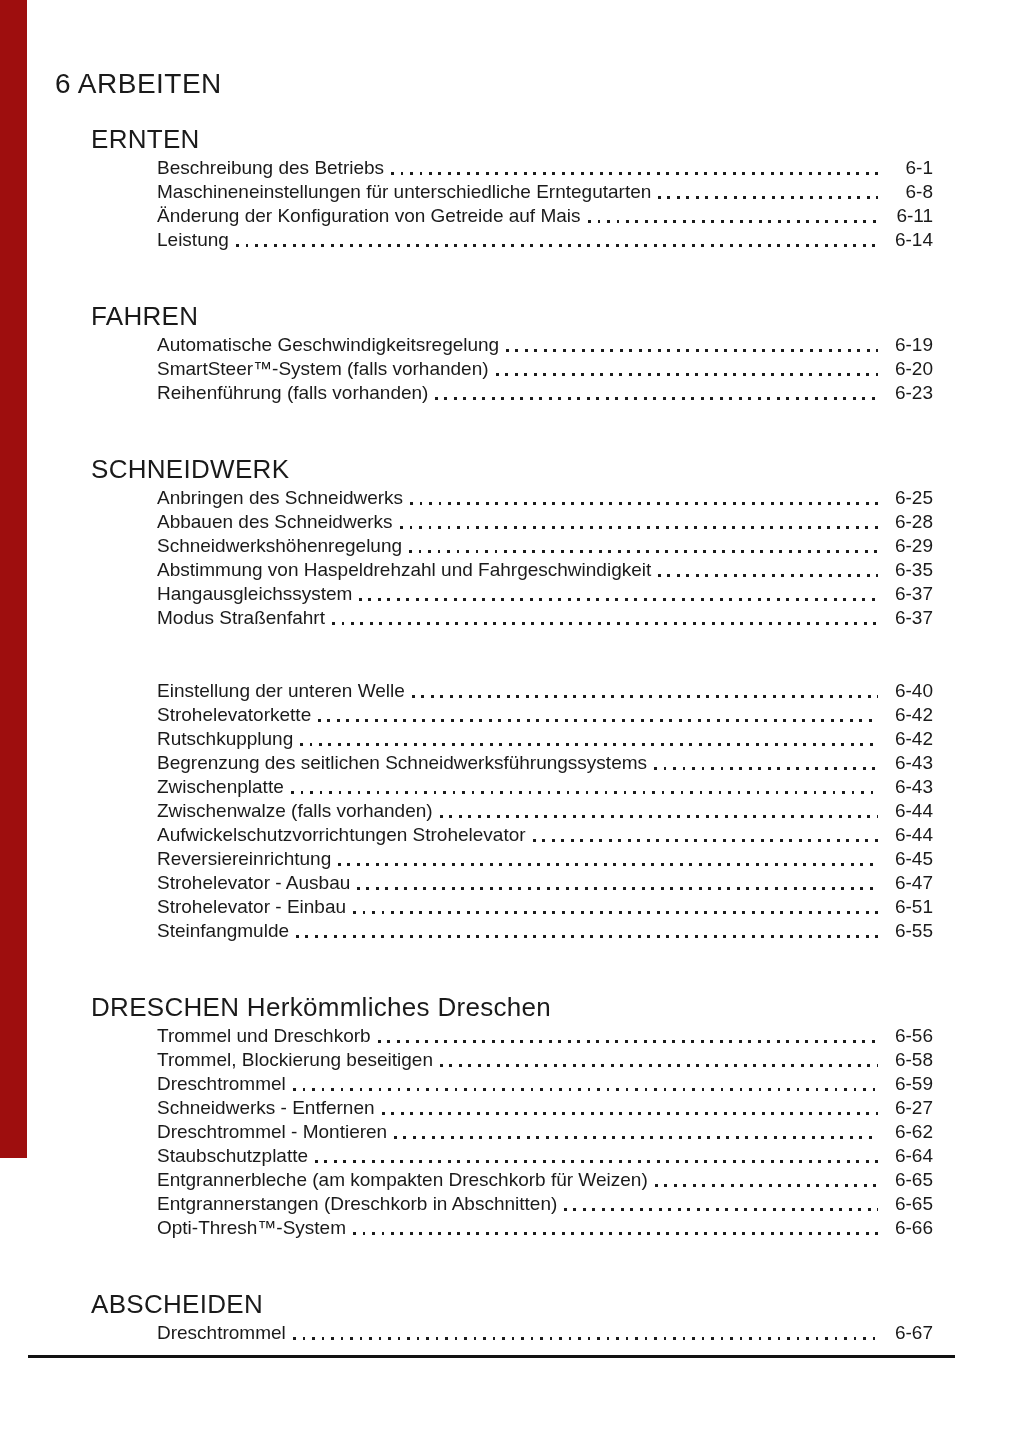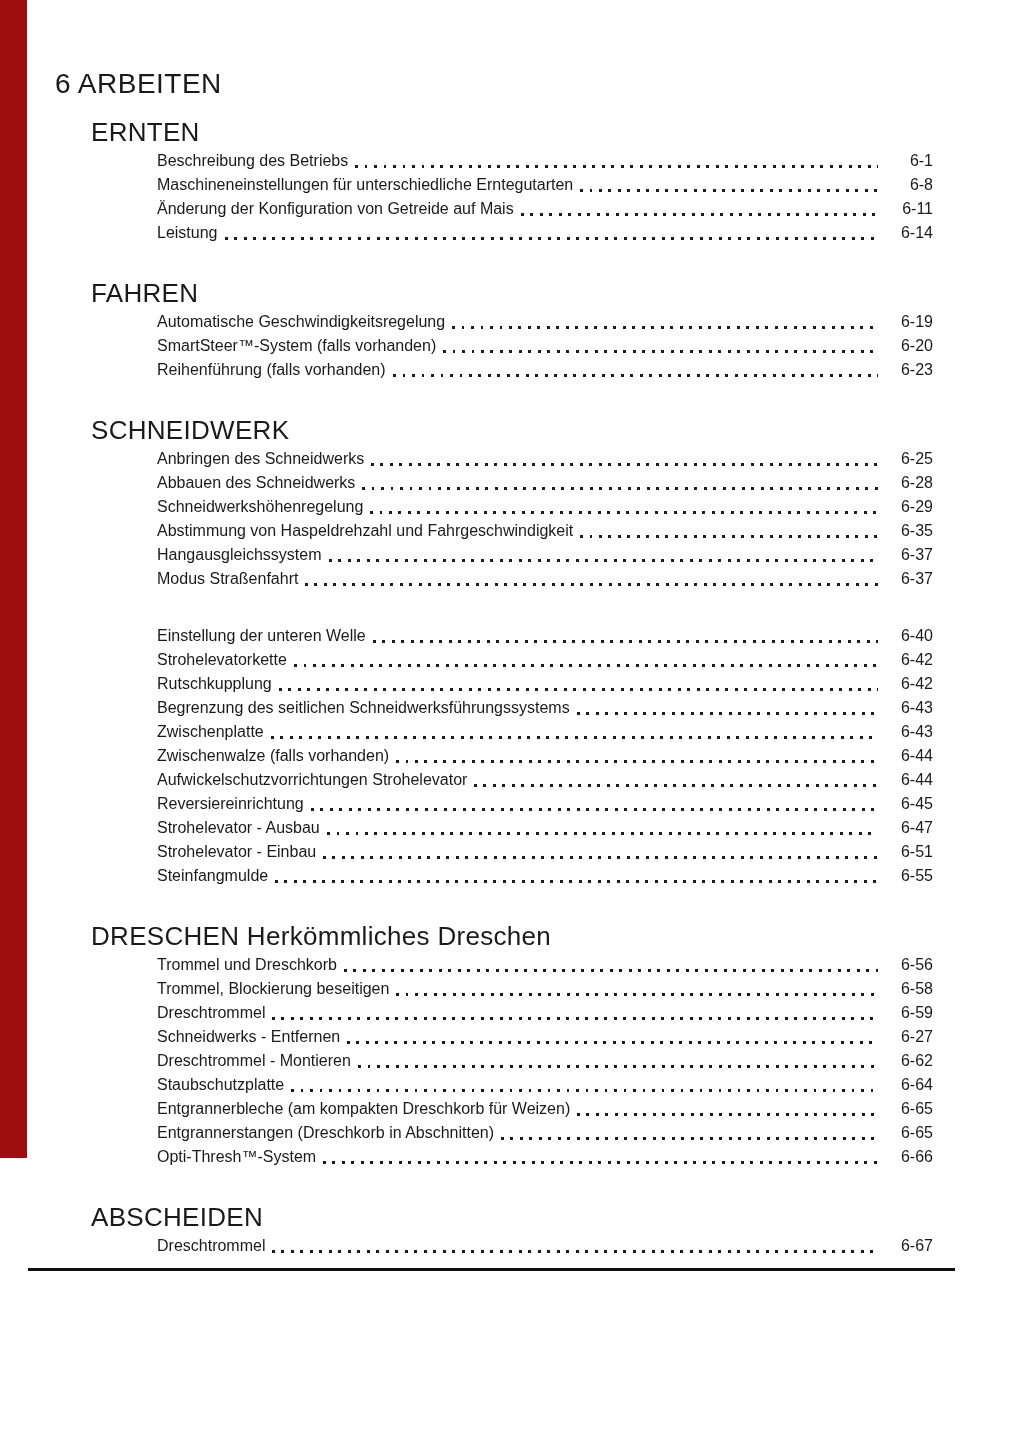--- a/index.html
+++ b/index.html
@@ -21,38 +21,38 @@
     box-sizing: border-box;
   }
   h1.chapter {
     font-size: 28px;
     font-weight: 400;
     margin: 0;
     line-height: 32px;
     letter-spacing: 0.5px;
     white-space: pre;
   }
-  section.toc-section { margin-top: 33px; }
-  section.toc-section:first-child { margin-top: 17px; }
+  section.toc-section { margin-top: 49px; }
+  section.toc-section:first-child { margin-top: 24px; }
   h2.section-title {
     font-size: 26px;
     font-weight: 400;
     margin: 0 0 2px 36px;
     line-height: 30px;
     letter-spacing: 0.3px;
   }
   .entries {
     margin-left: 102px;
     width: 776px;
   }
   .row {
     display: flex;
     align-items: baseline;
     line-height: 24px;
-    font-size: 16px;
+    font-size: 19px;
   }
   .label { white-space: nowrap; }
   .dots {
     flex: 1;
     align-self: flex-end;
     height: 3px;
     margin: 0 7px 5px 7px;
     background-image: repeating-linear-gradient(to right, #1c1c1c 0 2.6px, transparent 2.6px 9.5px);
     background-repeat: repeat-x;
     min-width: 12px;

